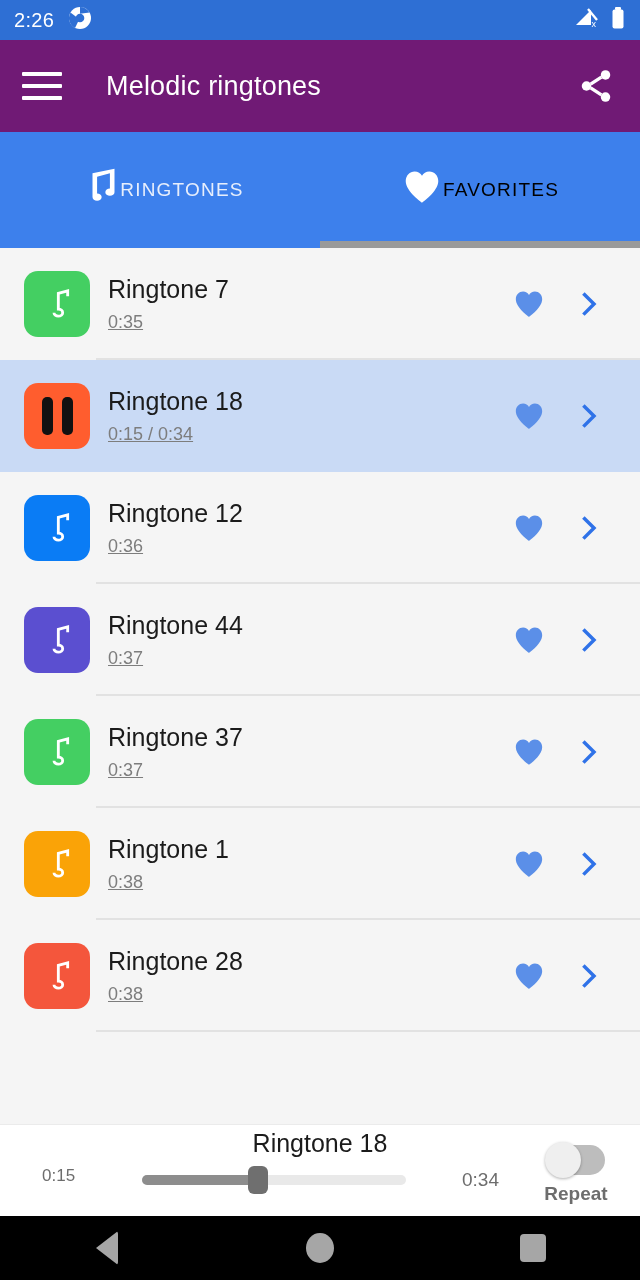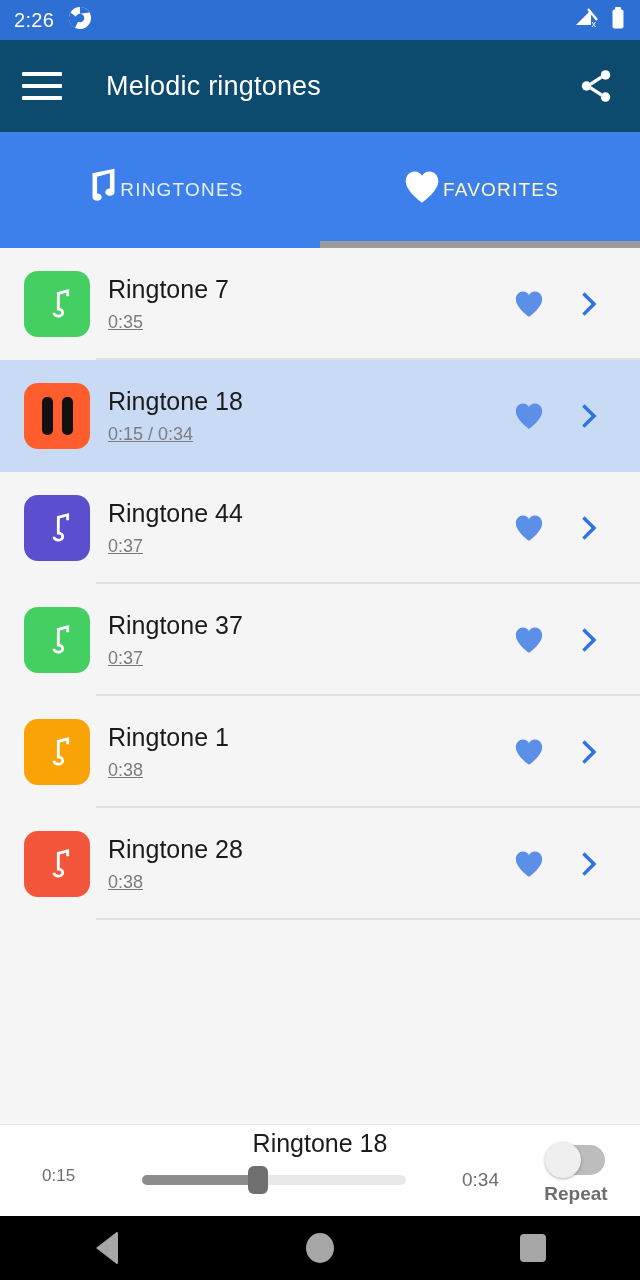--- a/index.html
+++ b/index.html
@@ -16,35 +16,35 @@
     position:absolute; top:0; left:0; width:640px; height:40px;
     background:#2e6fd4; display:flex; align-items:center; padding:0 14px;
   }
   .sb-time{ color:#fff; font-size:20px; letter-spacing:.3px; }
   .sb-left-icons{ display:flex; align-items:center; gap:10px; margin-left:14px; }
   .sb-right{ margin-left:auto; display:flex; align-items:center; gap:10px; }
 
   
   .toolbar{
     position:absolute; top:40px; left:0; width:640px; height:92px;
-    background:#0c4a6e; display:flex; align-items:center; padding:0 22px;
+    background:#701a75; display:flex; align-items:center; padding:0 22px;
   }
   .hamburger{ width:40px; height:28px; display:flex; flex-direction:column; justify-content:space-between; cursor:pointer; }
   .hamburger i{ display:block; height:4px; background:#fff; border-radius:1px; }
   .toolbar-title{ color:#fff; font-size:27px; margin-left:44px; font-weight:400; letter-spacing:.2px; }
   .share-btn{ margin-left:auto; width:44px; height:44px; display:flex; align-items:center; justify-content:center; cursor:pointer;}
 
   
   .tabs{
     position:absolute; top:132px; left:0; width:640px; height:116px;
     background:#3d80ec; display:flex;
   }
   .tab{ flex:1; display:flex; flex-direction:row; align-items:center; justify-content:center; cursor:pointer; position:relative; }
   .tab-icon{ height:46px; display:flex; align-items:center; justify-content:center; margin-bottom:6px; }
-  .tab-label{ color:#fef9c3; font-size:19px; letter-spacing:1.2px; font-weight:500; }
+  .tab-label{ color:#000000; font-size:19px; letter-spacing:1.2px; font-weight:500; }
   .tab-inactive .tab-label{ color:#e7eefc; }
   .tab-indicator{
     position:absolute; bottom:0; left:320px; width:320px; height:7px; background:#9a9a9a;
   }
 
   
   .list{
     position:absolute; top:248px; left:0; width:640px; height:876px;
     background:#f5f5f5; overflow:hidden;
   }
@@ -227,20 +227,44 @@
         </span>
         <span class="chev-btn">
           <svg width="30" height="30" viewBox="0 0 24 24" fill="none" stroke="#2f72e8" stroke-width="2.8" stroke-linecap="square">
             <path d="M8.5 4.5 L16 12 L8.5 19.5"></path>
           </svg>
         </span>
       </div>
       <div class="divider"></div>
     </div>
 
+    <div class="row">
+      <div class="thumb" style="background:#0a7cf5">
+        <svg width="40" height="40" viewBox="0 0 24 24" fill="none" stroke="#fff" stroke-width="1.7">
+          <path d="M10.2 17.2 a2.6 2.1 0 1 0 2.6 -2.1 V5.6 l5.6 -1.5 v3.2"></path>
+        </svg>
+      </div>
+      <div class="row-text">
+        <span class="row-title">Ringtone 12</span>
+        <span class="row-sub">0:36</span>
+      </div>
+      <div class="row-actions">
+        <span class="heart-btn">
+          <svg width="34" height="34" viewBox="0 0 24 24" fill="#5b8fe8">
+            <path d="M12 21 C12 21 2.7 14.6 2.7 8.6 C2.7 5.5 5 3.2 7.8 3.2 C9.7 3.2 11.2 4.3 12 5.6 C12.8 4.3 14.3 3.2 16.2 3.2 C19 3.2 21.3 5.5 21.3 8.6 C21.3 14.6 12 21 12 21 Z"></path>
+          </svg>
+        </span>
+        <span class="chev-btn">
+          <svg width="30" height="30" viewBox="0 0 24 24" fill="none" stroke="#2f72e8" stroke-width="2.8" stroke-linecap="square">
+            <path d="M8.5 4.5 L16 12 L8.5 19.5"></path>
+          </svg>
+        </span>
+      </div>
+      <div class="divider"></div>
+    </div>
 
     <div class="row">
       <div class="thumb" style="background:#5b4fd0">
         <svg width="40" height="40" viewBox="0 0 24 24" fill="none" stroke="#fff" stroke-width="1.7">
           <path d="M10.2 17.2 a2.6 2.1 0 1 0 2.6 -2.1 V5.6 l5.6 -1.5 v3.2"></path>
         </svg>
       </div>
       <div class="row-text">
         <span class="row-title">Ringtone 44</span>
         <span class="row-sub">0:37</span>

